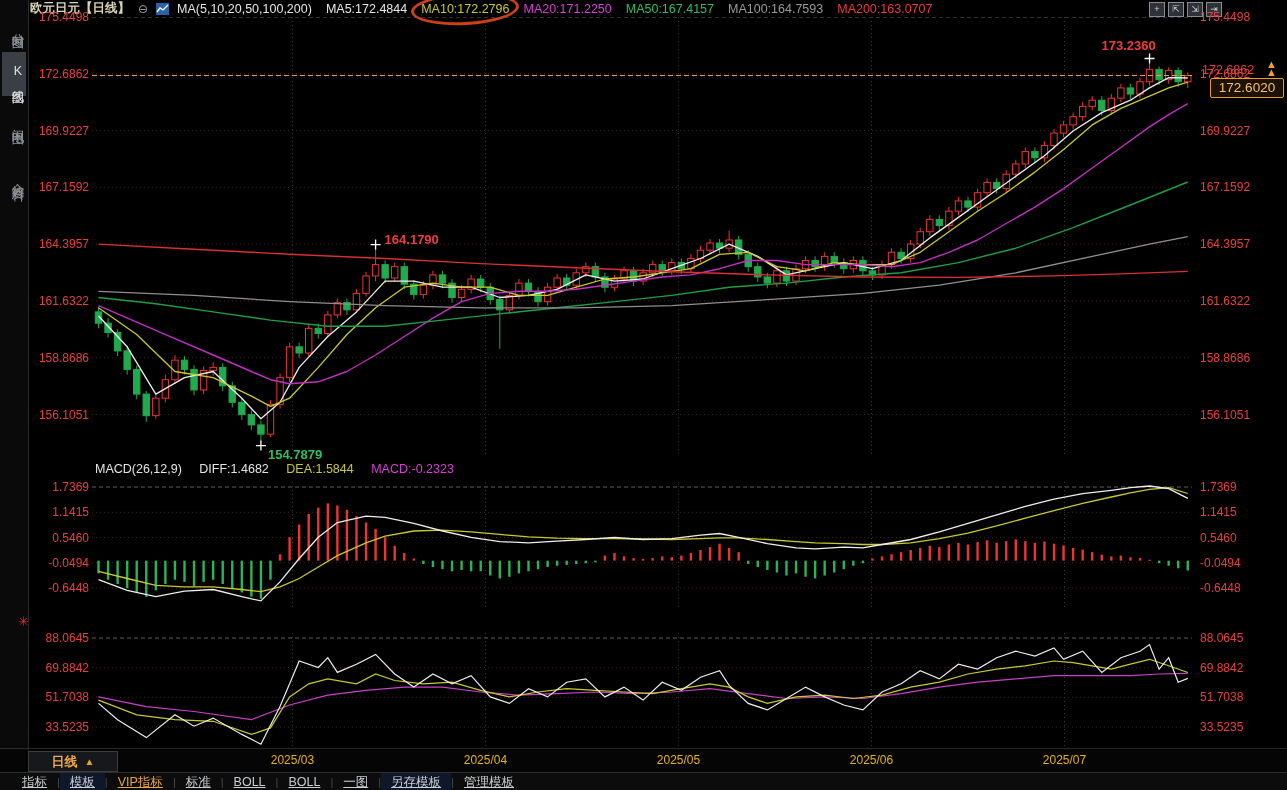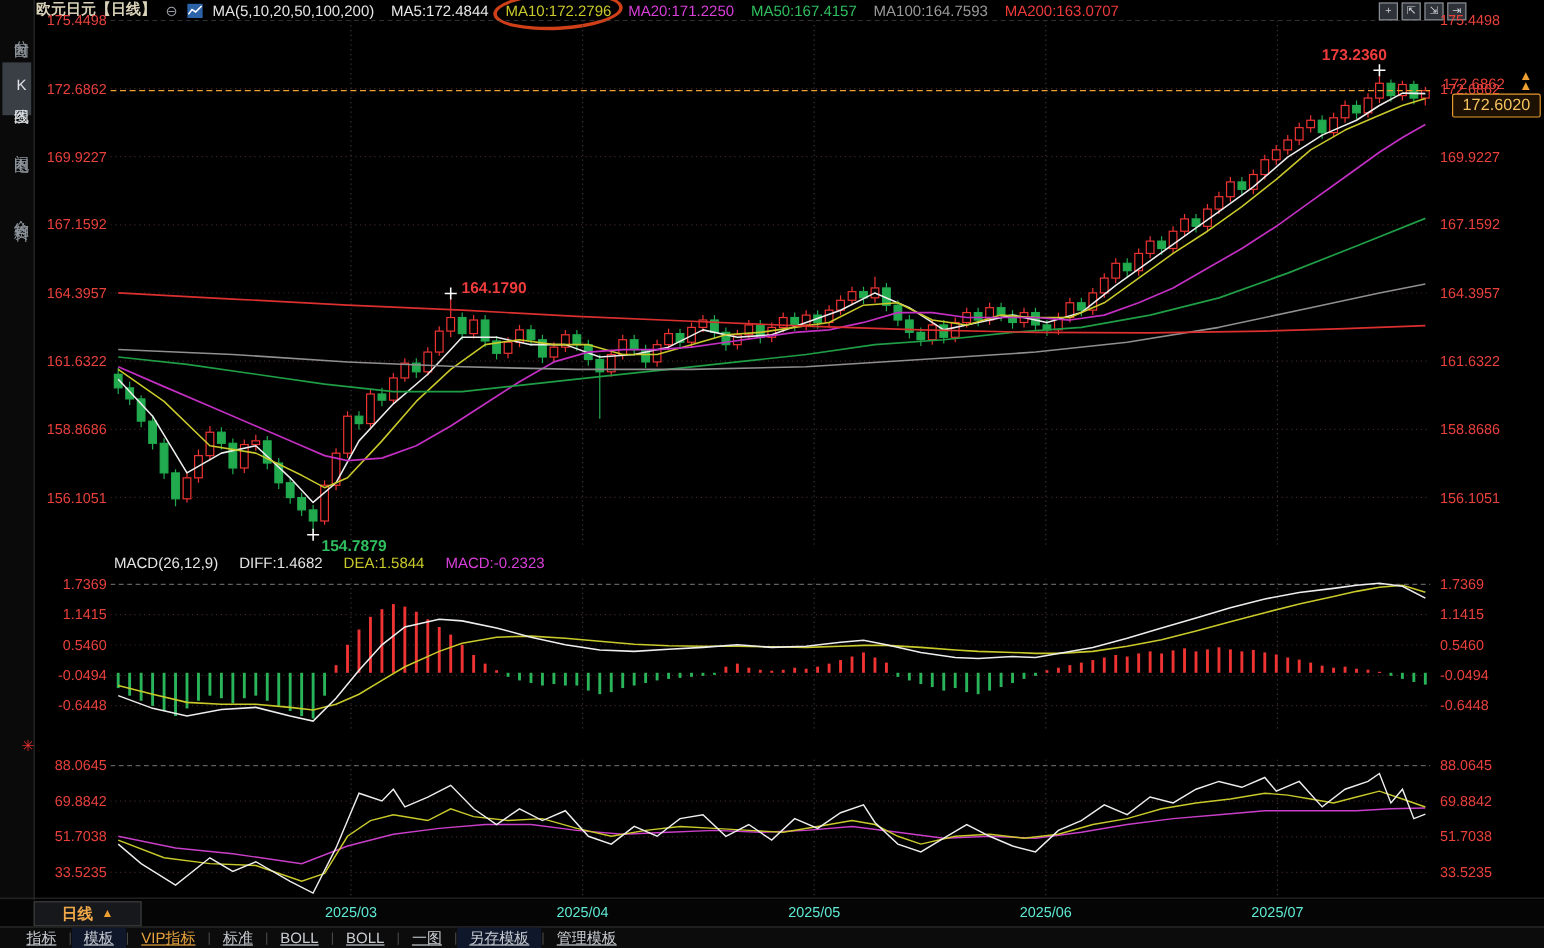--- a/index.html
+++ b/index.html
@@ -33,21 +33,21 @@
   .circle-annot{position:absolute;border:3px solid #cf4018;border-radius:50%;pointer-events:none;}
   .rel{position:relative;display:inline-block;}
   .annot-label{position:absolute;font-size:13px;font-weight:bold;z-index:4;white-space:nowrap;}
   .hline{position:absolute;left:0;width:1287px;height:1px;background:#282828;}
   
   #date-row{position:absolute;left:0;top:750px;width:1287px;height:22px;background:#050505;}
   #period-box{position:absolute;left:28px;top:1px;width:88px;height:19px;background:#17181c;border:1px solid #3c3c3c;
     display:flex;align-items:center;justify-content:center;gap:7px;cursor:pointer;}
   #period-box .plabel{color:#f0a848;font-size:13px;font-weight:bold;}
   #period-box .parrow{color:#f0a030;font-size:10px;}
-  .date-lab{position:absolute;top:3px;width:56px;text-align:center;font-size:12px;color:#5eead4;}
+  .date-lab{position:absolute;top:3px;width:56px;text-align:center;font-size:12px;color:#eab308;}
   
   #toolbar{position:absolute;left:0;top:772px;width:1287px;height:18px;background:#0c0c0c;border-top:1px solid #2e2e2e;
     display:flex;align-items:center;padding-left:12px;font-size:12.5px;}
   .tb-item{color:#c9cdd2;padding:1px 10px;cursor:pointer;text-decoration:underline;}
   .tb-item.sel{background:#0f172a;}
   .tb-item.vip{color:#e8a33d;}
   .tb-sep{color:#4a4a4a;font-size:11px;}
   
   #plevel{position:absolute;left:1202px;top:63px;font-size:12.5px;color:#e8413c;z-index:4;}
   #parrow{position:absolute;left:1266px;top:60px;color:#f0a030;font-size:11px;line-height:8px;z-index:4;text-align:center;cursor:pointer;}

